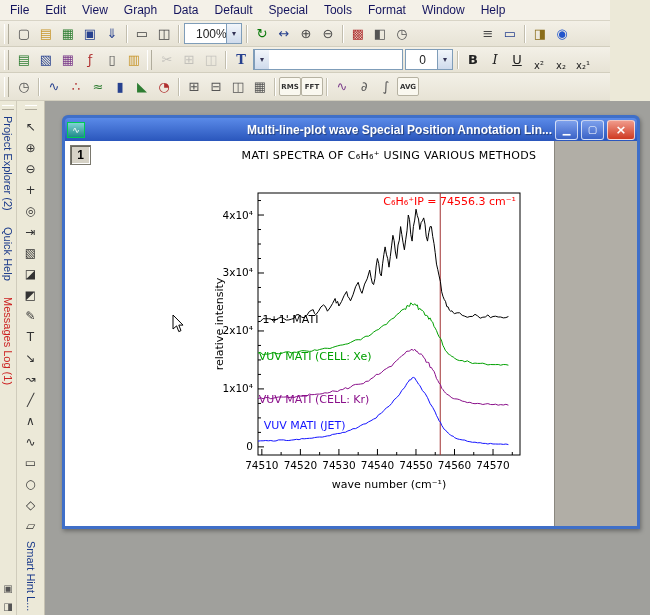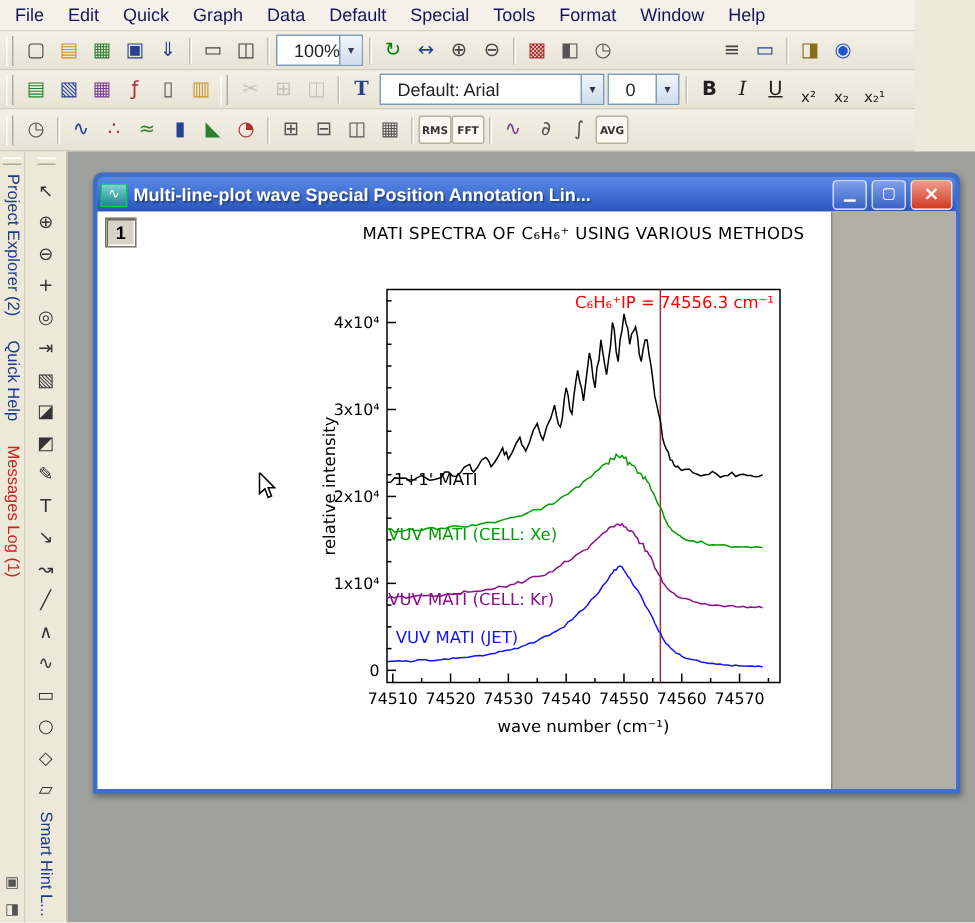--- a/index.html
+++ b/index.html
@@ -1,17 +1,17 @@
 <!DOCTYPE html>
 <html><head>
 <meta charset="utf-8">
 <style>
   html,body{margin:0;padding:0;}
   body{width:650px;height:615px;overflow:hidden;font-family:"Liberation Sans",sans-serif;background:#ece9d8;}
-  .app{position:relative;width:610px;height:615px;}
+  .app{position:relative;width:610px;height:615px;text-align:right;}
 
   
   .menubar{position:absolute;left:0;top:0;width:100%;height:21px;background:#f4f1e8;
            border-bottom:1px solid #d8d4c6;display:flex;align-items:center;padding-left:2px;box-sizing:border-box;}
   .menu-item{font-size:12px;color:#14145e;padding:2px 8px;white-space:nowrap;}
   .tbrow{position:absolute;left:0;width:100%;box-sizing:border-box;display:flex;align-items:center;
          background:linear-gradient(#f3f0e7,#e7e3d5);border-bottom:1px solid #d2cebe;padding:0 2px;}
   .tb1{top:21px;height:26px;}
   .tb2{top:47px;height:26px;}
   .tb3{top:73px;height:28px;}
@@ -72,21 +72,21 @@
   .cursor{position:absolute;left:107px;top:174px;width:12px;height:18px;}
 </style>
 </head>
 <body>
 
 <div class="app">
 
   <div class="menubar" id="menubar">
       <div class="menu-item">File</div>
       <div class="menu-item">Edit</div>
-      <div class="menu-item">Quick</div>
+      <div class="menu-item">View</div>
       <div class="menu-item">Graph</div>
       <div class="menu-item">Data</div>
       <div class="menu-item">Default</div>
       <div class="menu-item">Special</div>
       <div class="menu-item">Tools</div>
       <div class="menu-item">Format</div>
       <div class="menu-item">Window</div>
       <div class="menu-item">Help</div>
     </div>
 
@@ -129,21 +129,20 @@
       <div class="tb-icon" style="color: rgb(176, 48, 48);">ƒ</div>
       <div class="tb-icon" style="color: rgb(85, 85, 85);">▯</div>
       <div class="tb-icon" style="color: rgb(200, 150, 44);">▥</div>
       <div class="tb-grip"></div>
       <div class="tb-icon disabled" style="color: rgb(154, 154, 154);">✂</div>
       <div class="tb-icon disabled" style="color: rgb(154, 154, 154);">⊞</div>
       <div class="tb-icon disabled" style="color: rgb(154, 154, 154);">◫</div>
       <div class="tb-sep"></div>
       <div class="tb-icon serif bold" style="color: rgb(39, 65, 143);">T</div>
       <div class="combo" style="width: 148px;">
-        <div class="combo-val">Default: Arial</div>
         <div class="combo-arrow">▾</div>
       </div>
       <div class="combo" style="width: 46px;">
         <div class="combo-val">0</div>
         <div class="combo-arrow">▾</div>
       </div>
       <div class="tb-sep"></div>
       <div class="tb-icon bold" style="color: rgb(34, 34, 34);">B</div>
       <div class="tb-icon italic serif" style="color: rgb(34, 34, 34);">I</div>
       <div class="tb-icon underline" style="color: rgb(34, 34, 34);">U</div>

